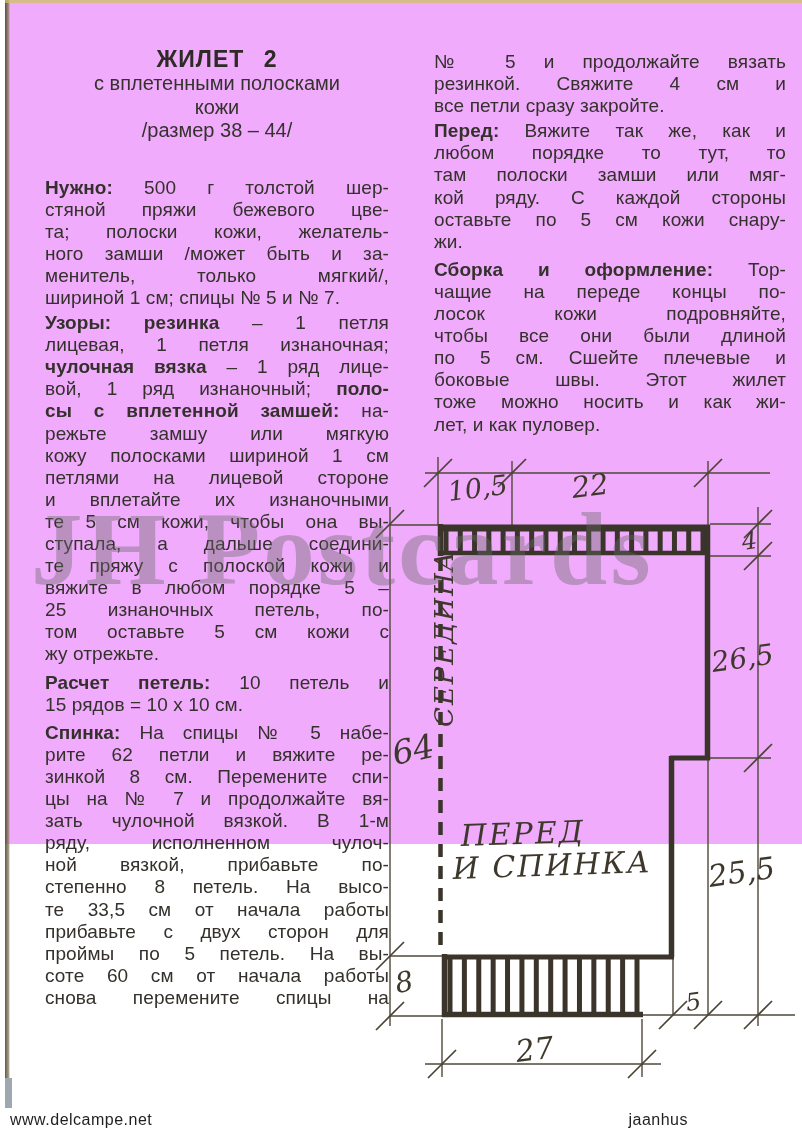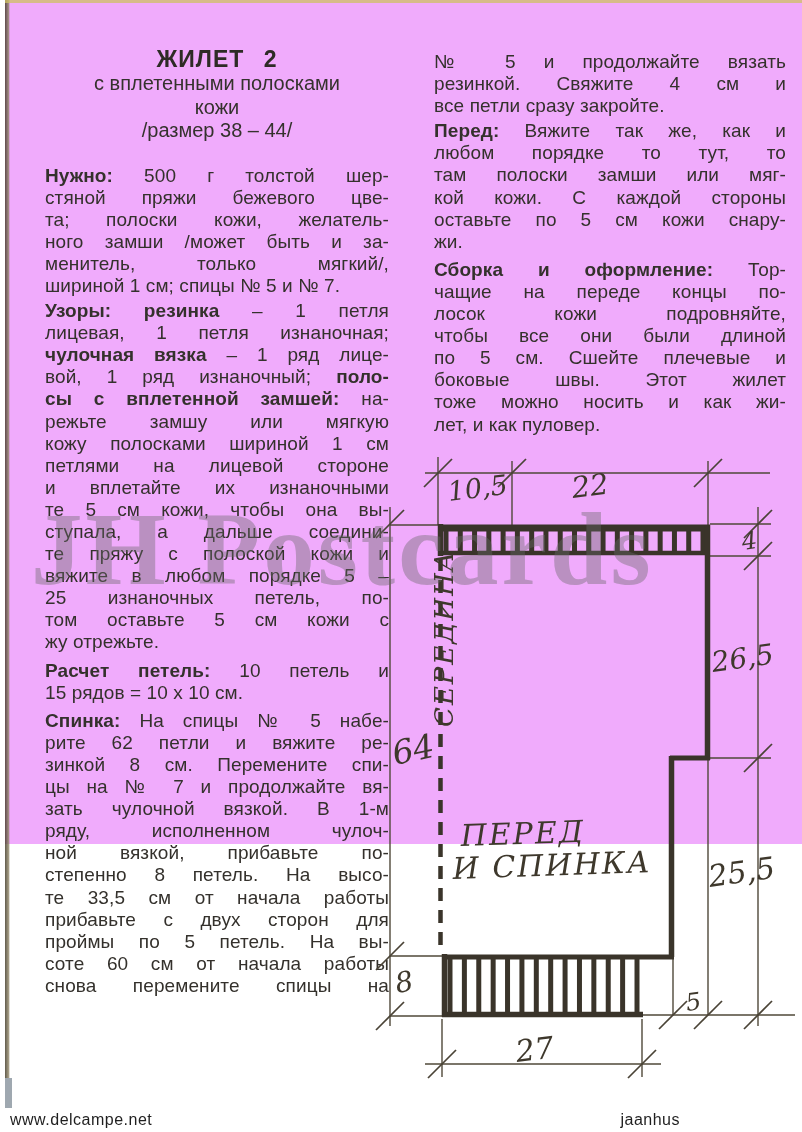--- a/index.html
+++ b/index.html
@@ -32,21 +32,21 @@
   .col.left{left:40px;top:46px;width:344px;}
   .col.right{left:429px;top:51px;width:352px;}
   .title{
     text-align:center;font-weight:bold;font-size:23px;
     letter-spacing:1px;word-spacing:12px;line-height:26px;color:#2e2b26;
   }
   .subtitle{
     text-align:center;font-size:20px;line-height:23.5px;color:#35322d;
   }
   .title-gap{height:8px;}
-  .body-text{margin-top:14px;}
+  .body-text{margin-top:26px;}
   .tline{
     font-size:19px;line-height:22.1px;
     text-align:justify;text-align-last:left;
     letter-spacing:.1px;color:#34312c;
   }
   .tline.just{text-align-last:justify;}
   .tline.mt1{margin-top:3px;}
   .tline.mt2{margin-top:6px;}
   .tline .b{font-weight:bold;}
   .watermark{
@@ -64,21 +64,21 @@
   .piece-label{
     font-family:"DejaVu Serif",serif;font-style:italic;
     fill:#3e382c;letter-spacing:2px;
   }
   .footer{
     position:absolute;left:0;top:1108px;width:700px;height:24px;
     background:#ffffff;color:#1f1f1f;
     font-size:16px;
   }
   .footer .site{position:absolute;left:10px;top:3px;letter-spacing:.5px;}
-  .footer .seller{position:absolute;right:20px;top:3px;letter-spacing:.5px;}
+  .footer .seller{position:absolute;right:12px;top:3px;letter-spacing:.5px;}
 </style>
 </head>
 <body>
 
 <div class="page">
   <div class="postcard">
 
     <div class="col left">
       <div>
         <div class="title">ЖИЛЕТ 2</div>
@@ -129,21 +129,21 @@
     </div>
 
     <div class="col right">
       <div class="body-text" id="right-col-lines" style="margin-top:0;">
           <div class="tline just"><span>№ 5 и продолжайте вязать</span></div>
           <div class="tline just"><span>резинкой. Свяжите 4 см и</span></div>
           <div class="tline"><span>все петли сразу закройте.</span></div>
           <div class="tline just mt1"><span class="b">Перед:</span><span> Вяжите так же, как и</span></div>
           <div class="tline just"><span>любом порядке то тут, то</span></div>
           <div class="tline just"><span>там полоски замши или мяг-</span></div>
-          <div class="tline just"><span>кой кожи. С каждой стороны</span></div>
+          <div class="tline just"><span>кой ряду. С каждой стороны</span></div>
           <div class="tline just"><span>оставьте по 5 см кожи снару-</span></div>
           <div class="tline"><span>жи.</span></div>
           <div class="tline just mt2"><span class="b">Сборка и оформление:</span><span> Тор-</span></div>
           <div class="tline just"><span>чащие на переде концы по-</span></div>
           <div class="tline just"><span>лосок кожи подровняйте,</span></div>
           <div class="tline just"><span>чтобы все они были длиной</span></div>
           <div class="tline just"><span>по 5 см. Сшейте плечевые и</span></div>
           <div class="tline just"><span>боковые швы. Этот жилет</span></div>
           <div class="tline just"><span>тоже можно носить и как жи-</span></div>
           <div class="tline"><span>лет, и как пуловер.</span></div>

